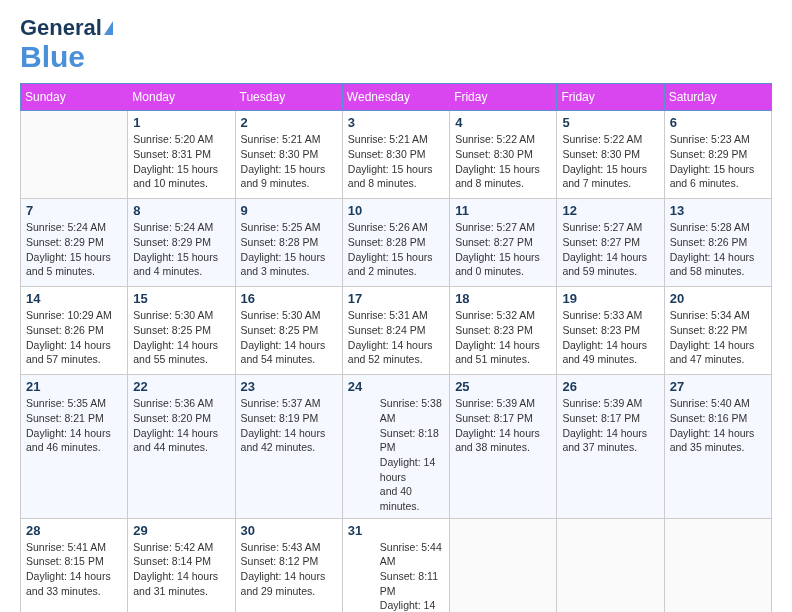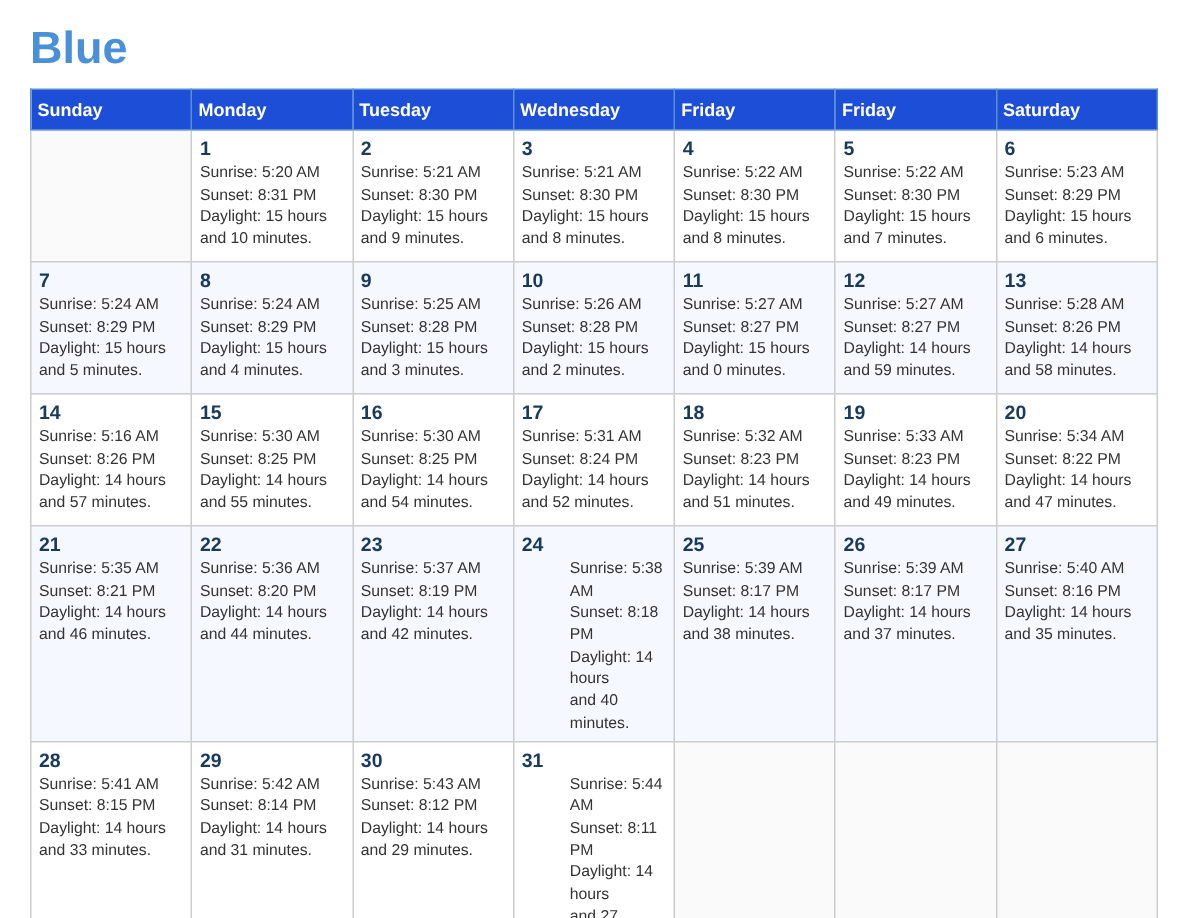--- a/index.html
+++ b/index.html
@@ -49,23 +49,23 @@
       font-size: 15px;
       color: #333;
       margin-top: 2px;
     }
     .calendar-table {
       width: 100%;
       border-collapse: collapse;
       font-size: 11px;
     }
     .calendar-table thead th {
-      background-color: #1d4ed8;
+      background-color: #d946ef;
       color: #fff;
-      font-weight: bold;
+      font-weight: normal;
       font-size: 12px;
       padding: 6px 4px;
       border: 1px solid #5a8fd0;
       text-align: left;
     }
     .calendar-table tbody td {
       border: 1px solid #ccc;
       vertical-align: top;
       padding: 4px 5px;
       height: 88px;
@@ -89,20 +89,24 @@
     }
     .empty-cell {
       background: #fafafa !important;
     }
   </style>
 </head>
 <body>
 
 <div class="header-area">
   <div class="logo">
+    <div style="display:flex;align-items:center;">
+      <span class="logo-text">General</span>
+      <span class="logo-triangle"></span>
+    </div>
     <span class="logo-text" style="color:#4a90d9;font-size:30px;">Blue</span>
   </div>
   <div class="title-area">
     <div class="month-title"></div>
     <div class="location-title"></div>
   </div>
 </div>
 
 <table class="calendar-table">
   <thead>
@@ -209,21 +213,21 @@
           <span class="day-number">13</span>
           <div class="cell-info" style="white-space: pre-line;">Sunrise: 5:28 AM
 Sunset: 8:26 PM
 Daylight: 14 hours
 and 58 minutes.</div>
         </td>
       </tr>
       <tr>
         <td>
           <span class="day-number">14</span>
-          <div class="cell-info" style="white-space: pre-line;">Sunrise: 5:16 AM
+          <div class="cell-info" style="white-space: pre-line;">Sunrise: 10:29 AM
 Sunset: 8:26 PM
 Daylight: 14 hours
 and 57 minutes.</div>
         </td>
         <td>
           <span class="day-number">15</span>
           <div class="cell-info" style="white-space: pre-line;">Sunrise: 5:30 AM
 Sunset: 8:25 PM
 Daylight: 14 hours
 and 55 minutes.</div>

